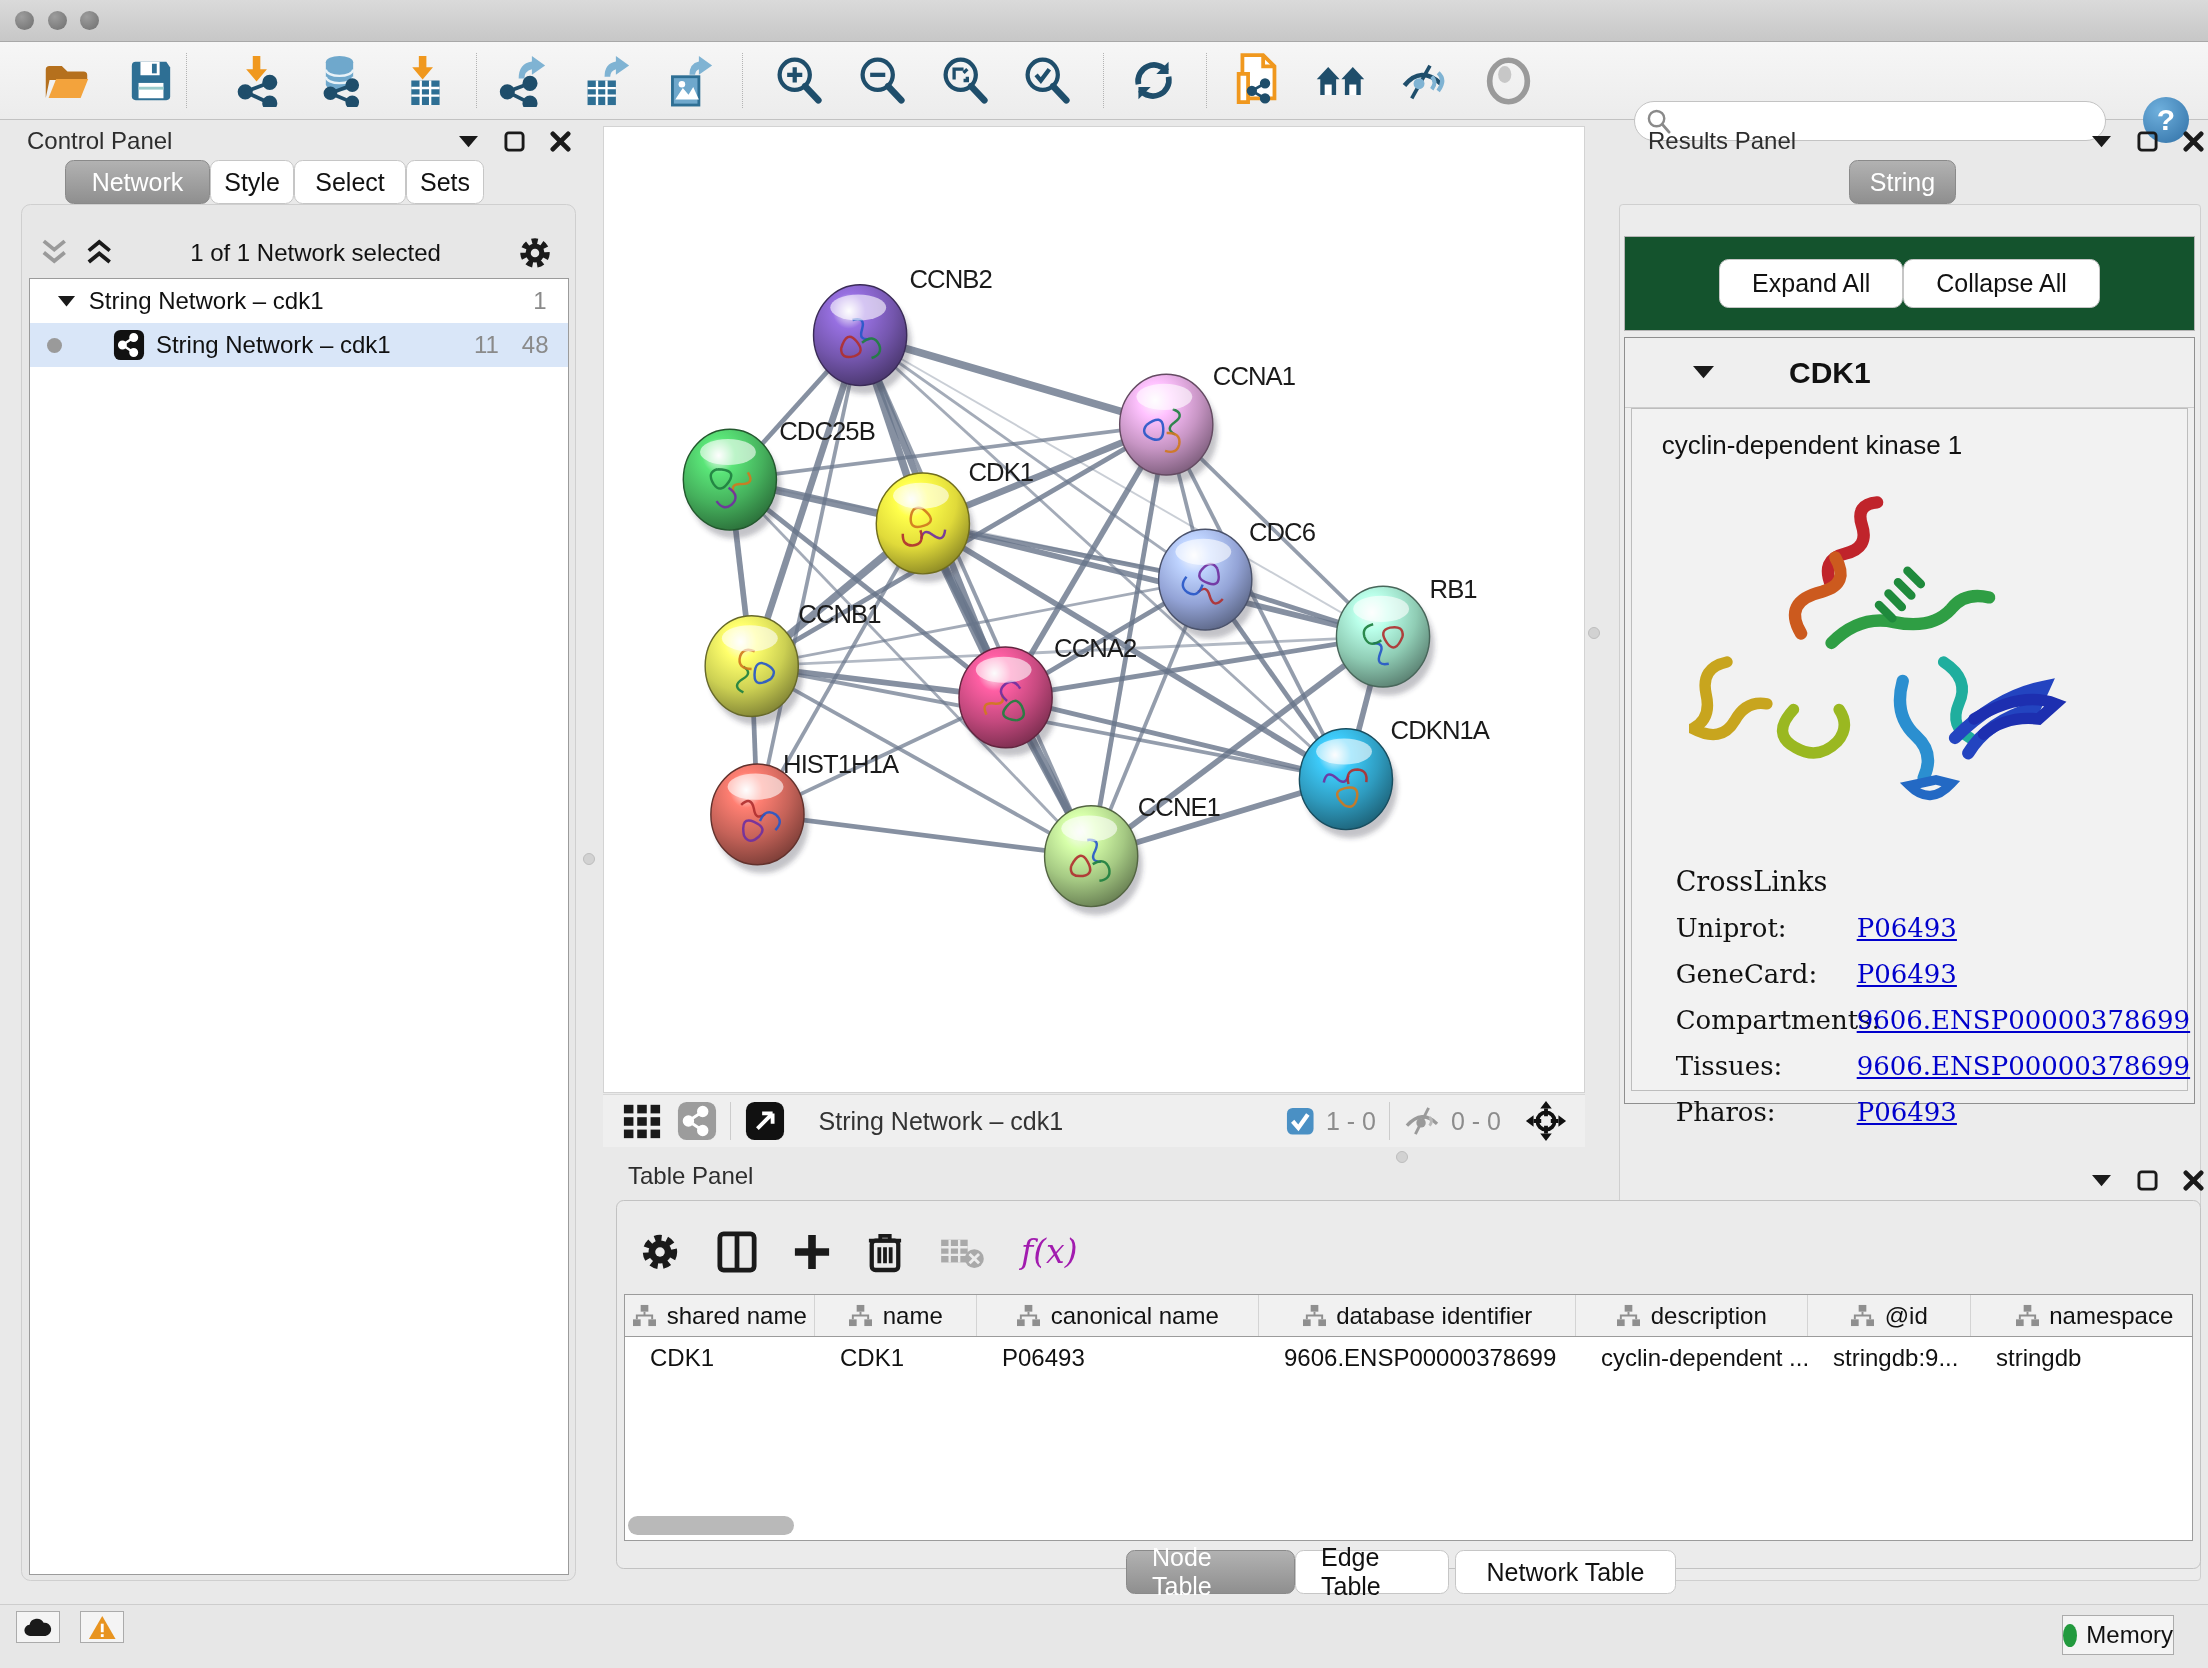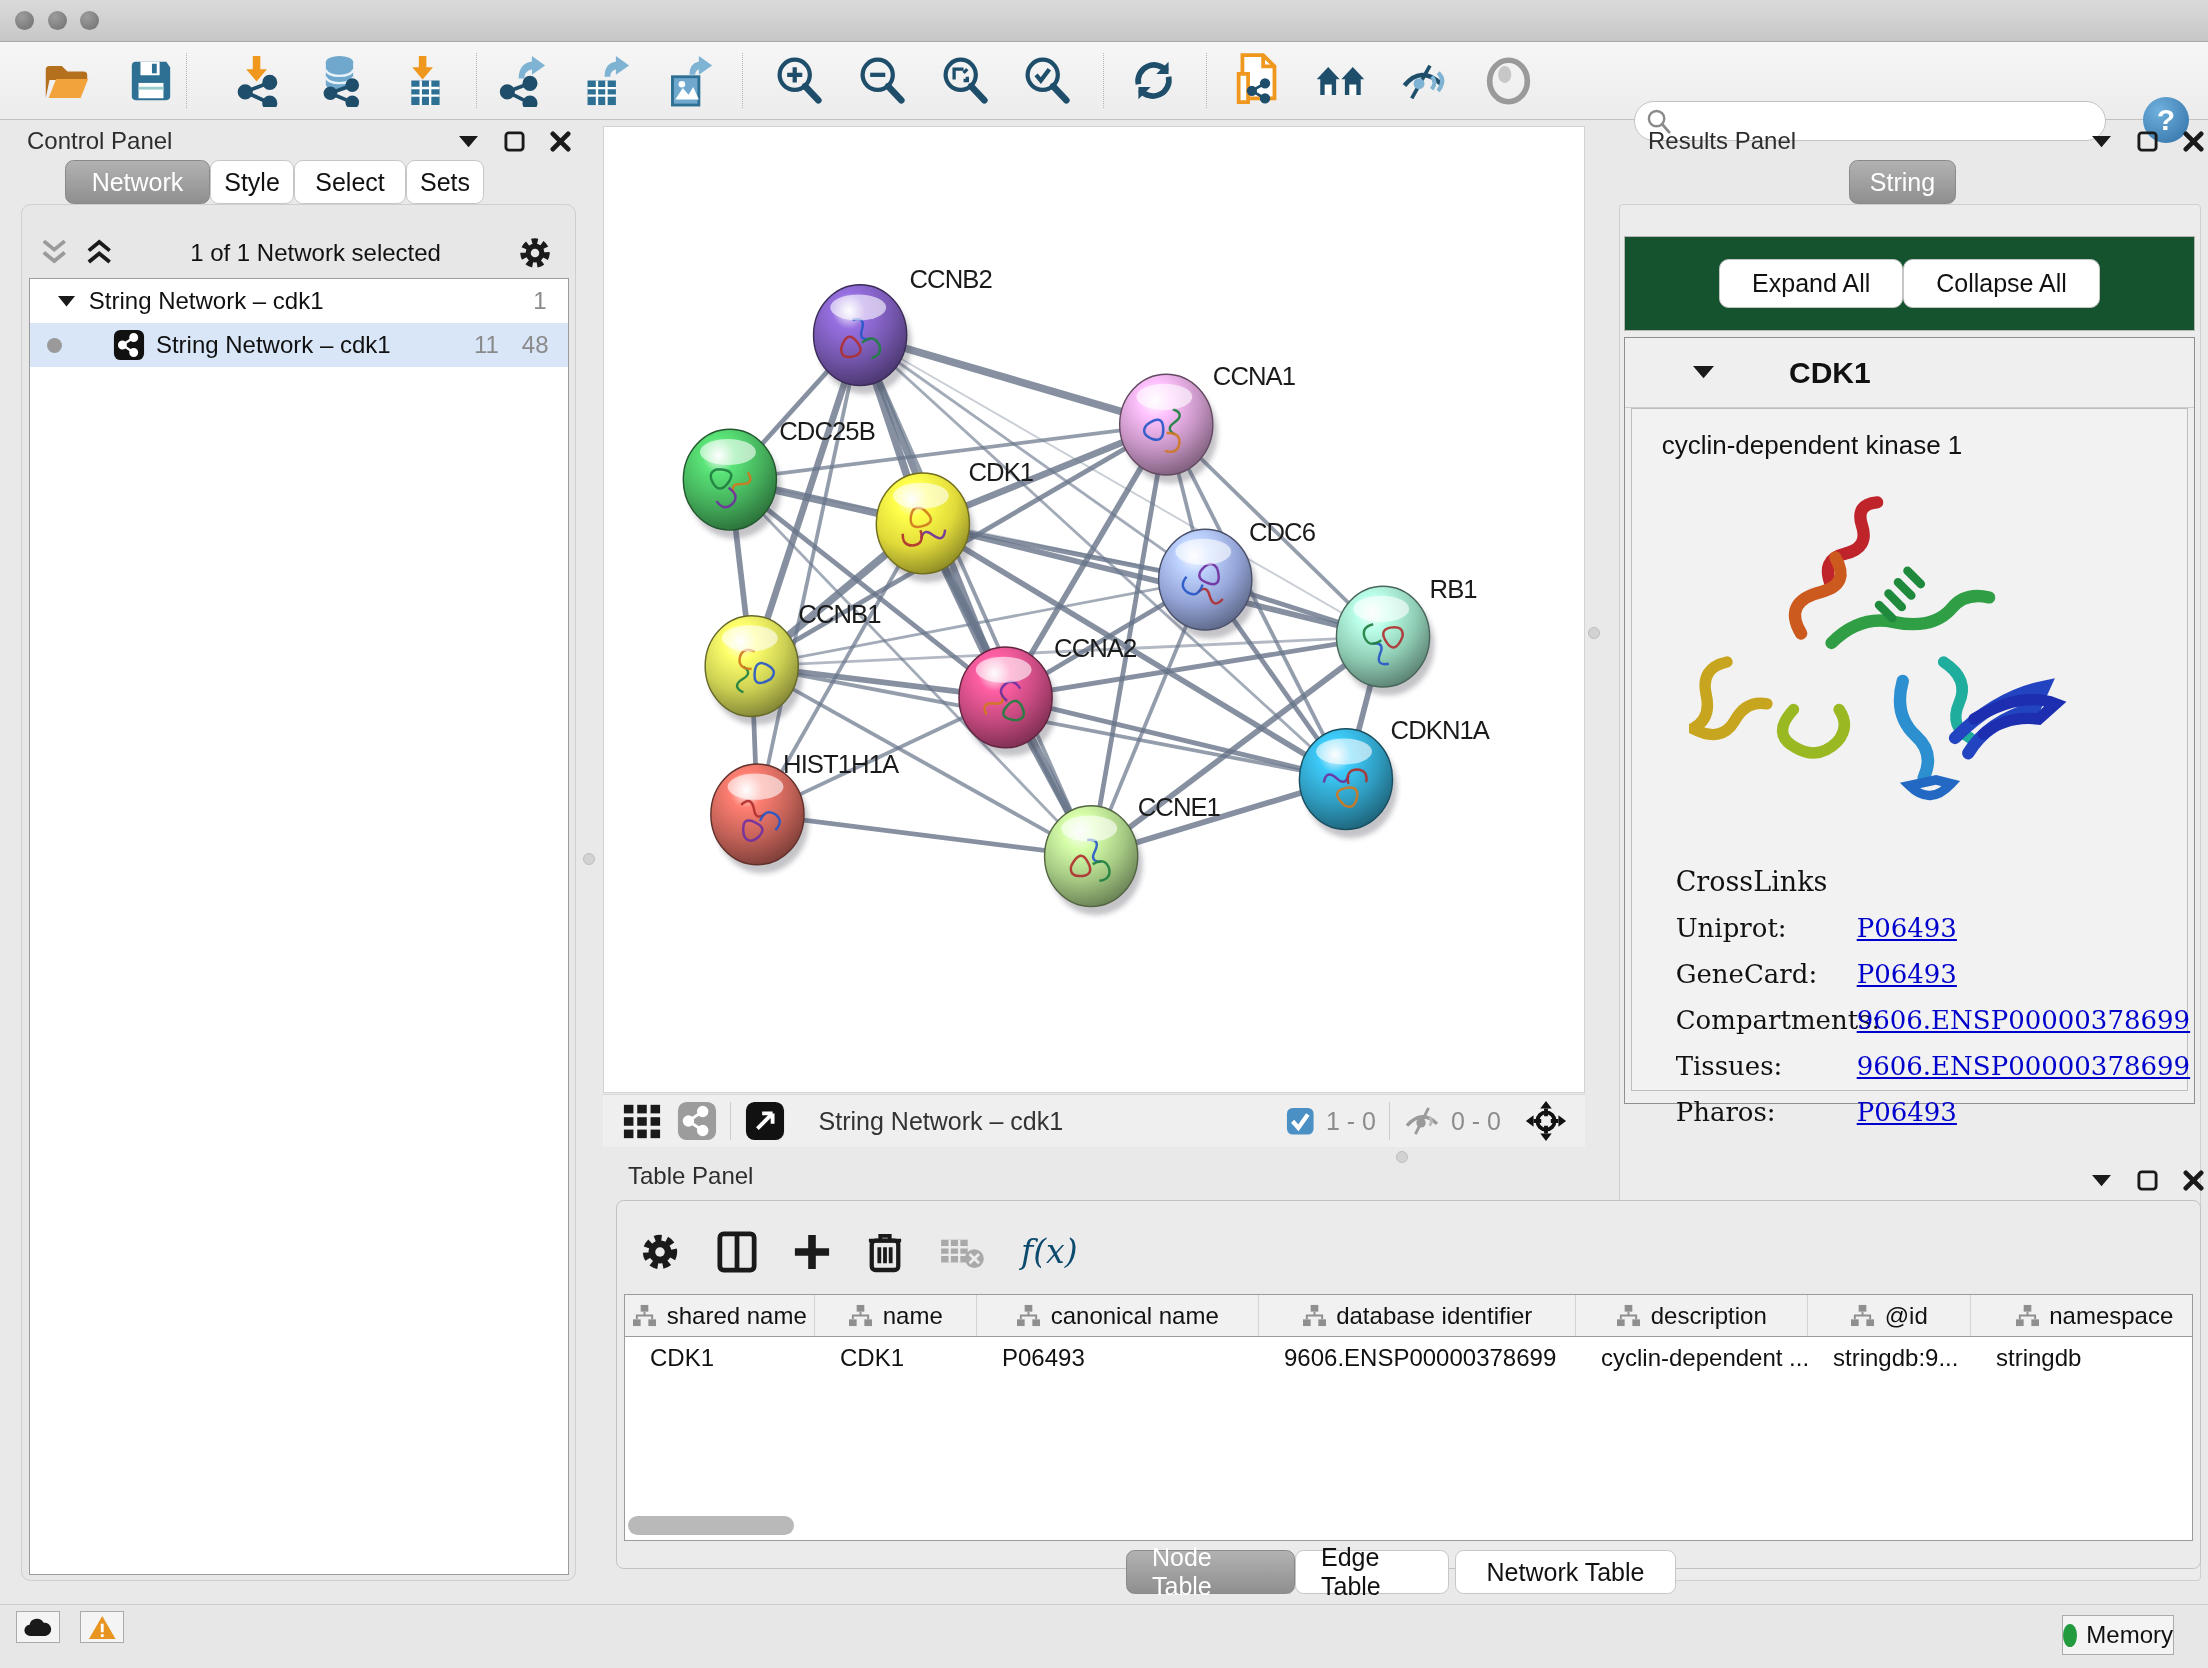--- a/index.html
+++ b/index.html
@@ -675,21 +675,21 @@
   <svg width="36" height="42" viewBox="0 0 38 44">
     <rect x="5" y="10" width="28" height="31" rx="4" fill="none" stroke="#1a1a1a" stroke-width="4.5"></rect>
     <path d="M2 10 h34 M14 10 v-5 h10 v5 M13 17 v17 M19 17 v17 M25 17 v17" stroke="#1a1a1a" stroke-width="4" fill="none"></path>
   </svg>
   <svg width="46" height="36" viewBox="0 0 48 38">
     <rect x="2" y="6" width="28" height="24" fill="#a9a9a9"></rect>
     <path d="M2 14 h28 M2 22 h28 M11 6 v24 M21 6 v24" stroke="#ebebeb" stroke-width="2.5"></path>
     <circle cx="37" cy="26" r="10" fill="#a9a9a9"></circle>
     <path d="M32 21 l10 10 M42 21 l-10 10" stroke="#ebebeb" stroke-width="3"></path>
   </svg>
-  <span class="serif" style="font-style:italic; font-size:33px; color:#0c4a6e;">f(x)</span>
+  <span class="serif" style="font-style:italic; font-size:33px; color:#a21caf;">f(x)</span>
 </div>
 <div id="tp-table" class="abs">
   <div class="th-row">
       <div class="th-cell" style="width: 190px;">
         <svg width="25" height="23" viewBox="0 0 26 24">
           <rect x="9" y="1" width="8" height="7" fill="#8f8f8f"></rect>
           <rect x="1" y="16" width="8" height="7" fill="#8f8f8f"></rect>
           <rect x="17" y="16" width="8" height="7" fill="#8f8f8f"></rect>
           <path d="M13 8 v4 M5 16 v-4 h16 v4" stroke="#8f8f8f" stroke-width="2" fill="none"></path>
         </svg>

